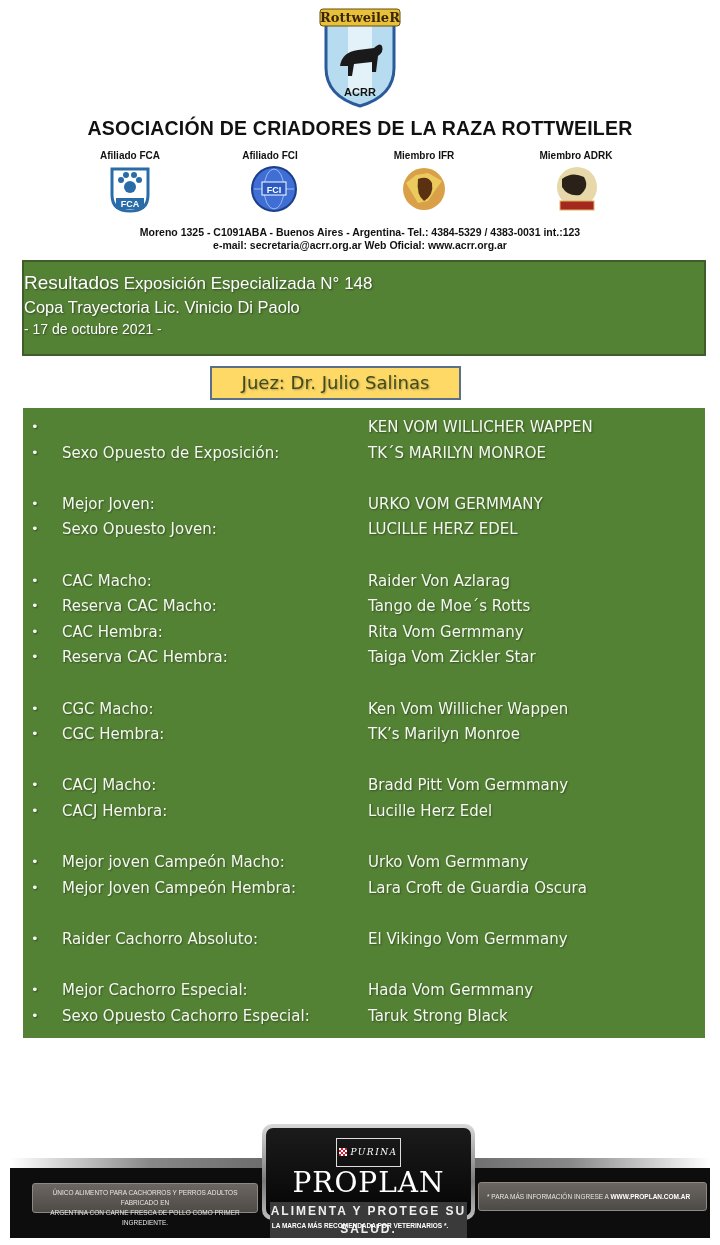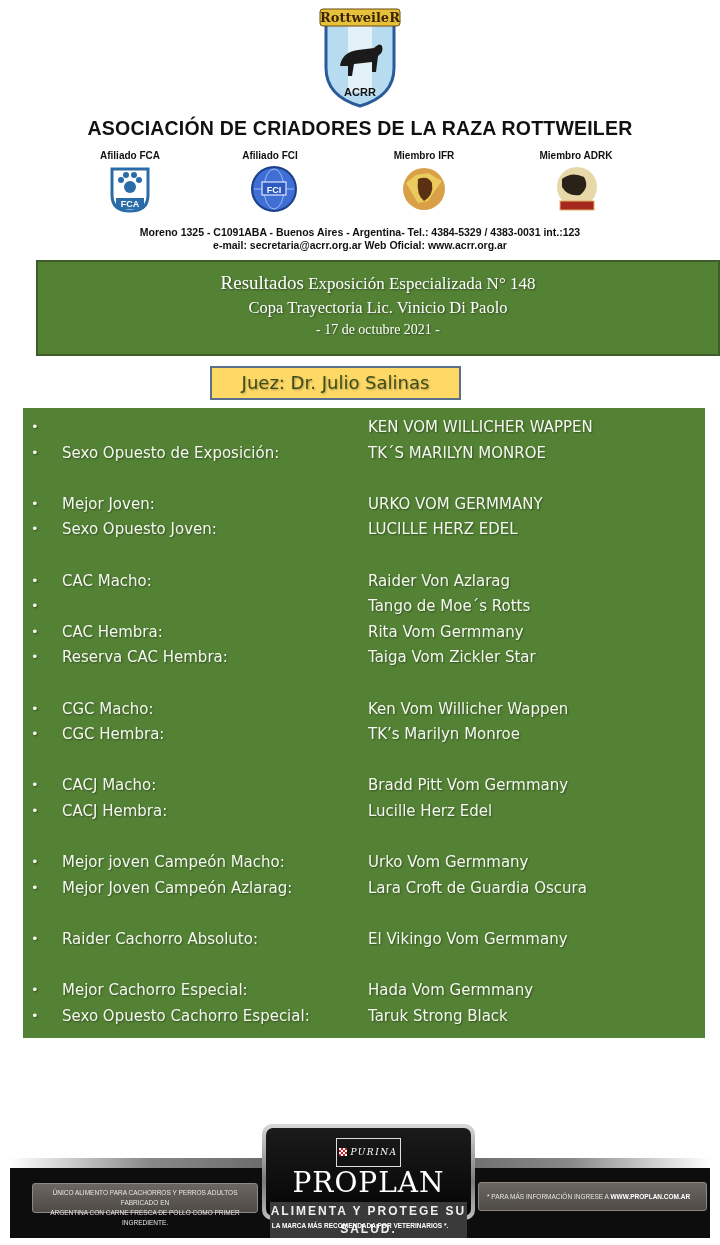--- a/index.html
+++ b/index.html
@@ -9,23 +9,23 @@
 
   
   .logo { left:318px; top:8px; width:84px; height:100px; }
   .org-title { left:0; top:117px; width:720px; text-align:center; font-weight:bold;
                font-size:19.5px; color:#111; letter-spacing:0.2px; }
   .aff { top:150px; width:140px; text-align:center; font-size:10px; font-weight:bold; color:#111; }
   .aff-logo { top:165px; width:50px; height:50px; }
   .addr { left:0; width:720px; text-align:center; font-size:10.5px; font-weight:bold; color:#111; }
 
   
-  .title-box { left:36px; top:260px; width:684px; height:96px; background:#548235;
-               border:2px solid #3e5d2a; box-sizing:border-box; color:#fff; text-align:center;
-               font-family:Liberation Serif, serif; text-shadow:1px 1px 2px rgba(0,0,0,0.45); }
+  .title-box { left:22px; top:260px; width:684px; height:96px; background:#548235;
+               border:2px solid #3e5d2a; box-sizing:border-box; color:#fff; text-align:left;
+               font-family:Liberation Sans, sans-serif; text-shadow:1px 1px 2px rgba(0,0,0,0.45); }
   .t1 { margin-top:10px; font-size:17px; }
   .t1 .big { font-size:19px; }
   .t2 { margin-top:4px; font-size:16.5px; }
   .t3 { margin-top:4px; font-size:14px; }
 
   .judge { left:210px; top:366px; width:251px; height:34px; background:#ffd966;
            border:2px solid #5a6f8a; box-sizing:border-box; text-align:center;
            font-family:"DejaVu Sans", sans-serif; font-size:18px; line-height:30px; color:#3d4d1a;
            text-shadow:1px 1px 2px rgba(0,0,0,0.3); }
 
@@ -152,20 +152,21 @@
       <span class="win">LUCILLE HERZ  EDEL</span>
     </div>
 
   <div class="row" style="top:160px;">
       <span class="bullet">•</span>
       <span class="cat">CAC Macho:</span>
       <span class="win">Raider  Von Azlarag</span>
     </div>
   <div class="row" style="top:185px;">
       <span class="bullet">•</span>
+      <span class="cat">Reserva  CAC Macho:</span>
       <span class="win">Tango de Moe´s Rotts</span>
     </div>
   <div class="row" style="top:211px;">
       <span class="bullet">•</span>
       <span class="cat">CAC Hembra:</span>
       <span class="win">Rita Vom Germmany</span>
     </div>
   <div class="row" style="top:236px;">
       <span class="bullet">•</span>
       <span class="cat">Reserva  CAC Hembra:</span>
@@ -194,21 +195,21 @@
       <span class="win">Lucille Herz Edel</span>
     </div>
 
   <div class="row" style="top:441px;">
       <span class="bullet">•</span>
       <span class="cat">Mejor joven Campeón Macho:</span>
       <span class="win">Urko Vom Germmany</span>
     </div>
   <div class="row" style="top:467px;">
       <span class="bullet">•</span>
-      <span class="cat">Mejor Joven Campeón Azlarag:</span>
+      <span class="cat">Mejor Joven Campeón Hembra:</span>
       <span class="win">Lara Croft de Guardia Oscura</span>
     </div>
 
   <div class="row" style="top:518px;">
       <span class="bullet">•</span>
       <span class="cat">Raider Cachorro Absoluto:</span>
       <span class="win">El Vikingo Vom Germmany</span>
     </div>
 
   <div class="row" style="top:569px;">

